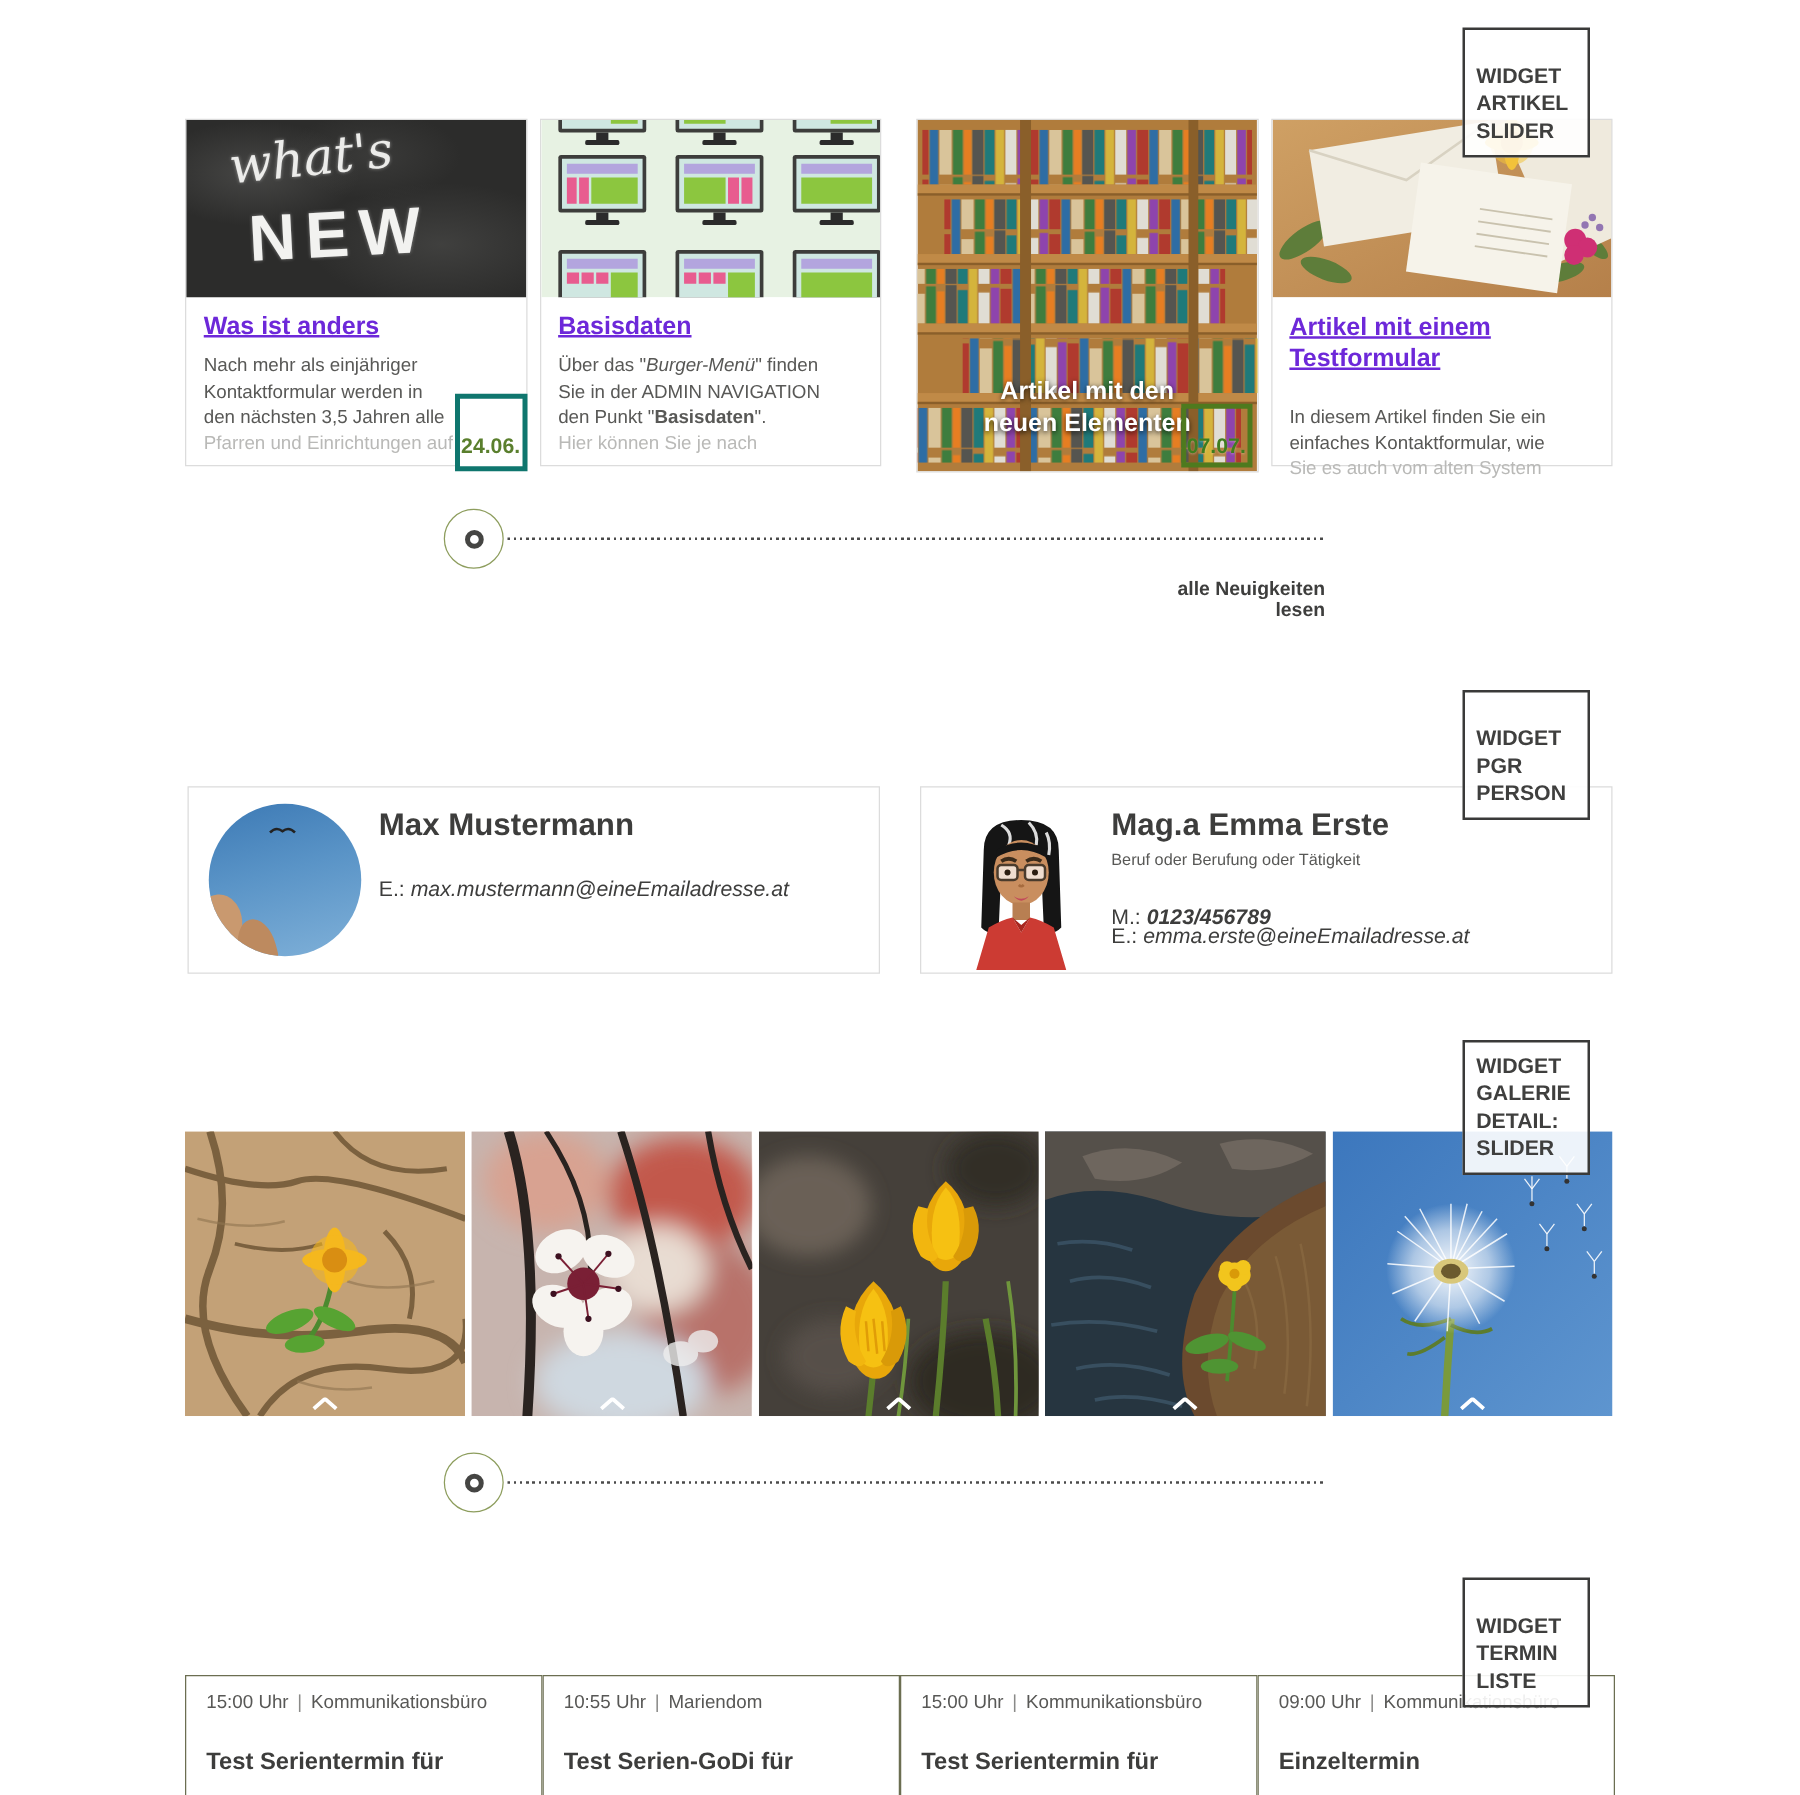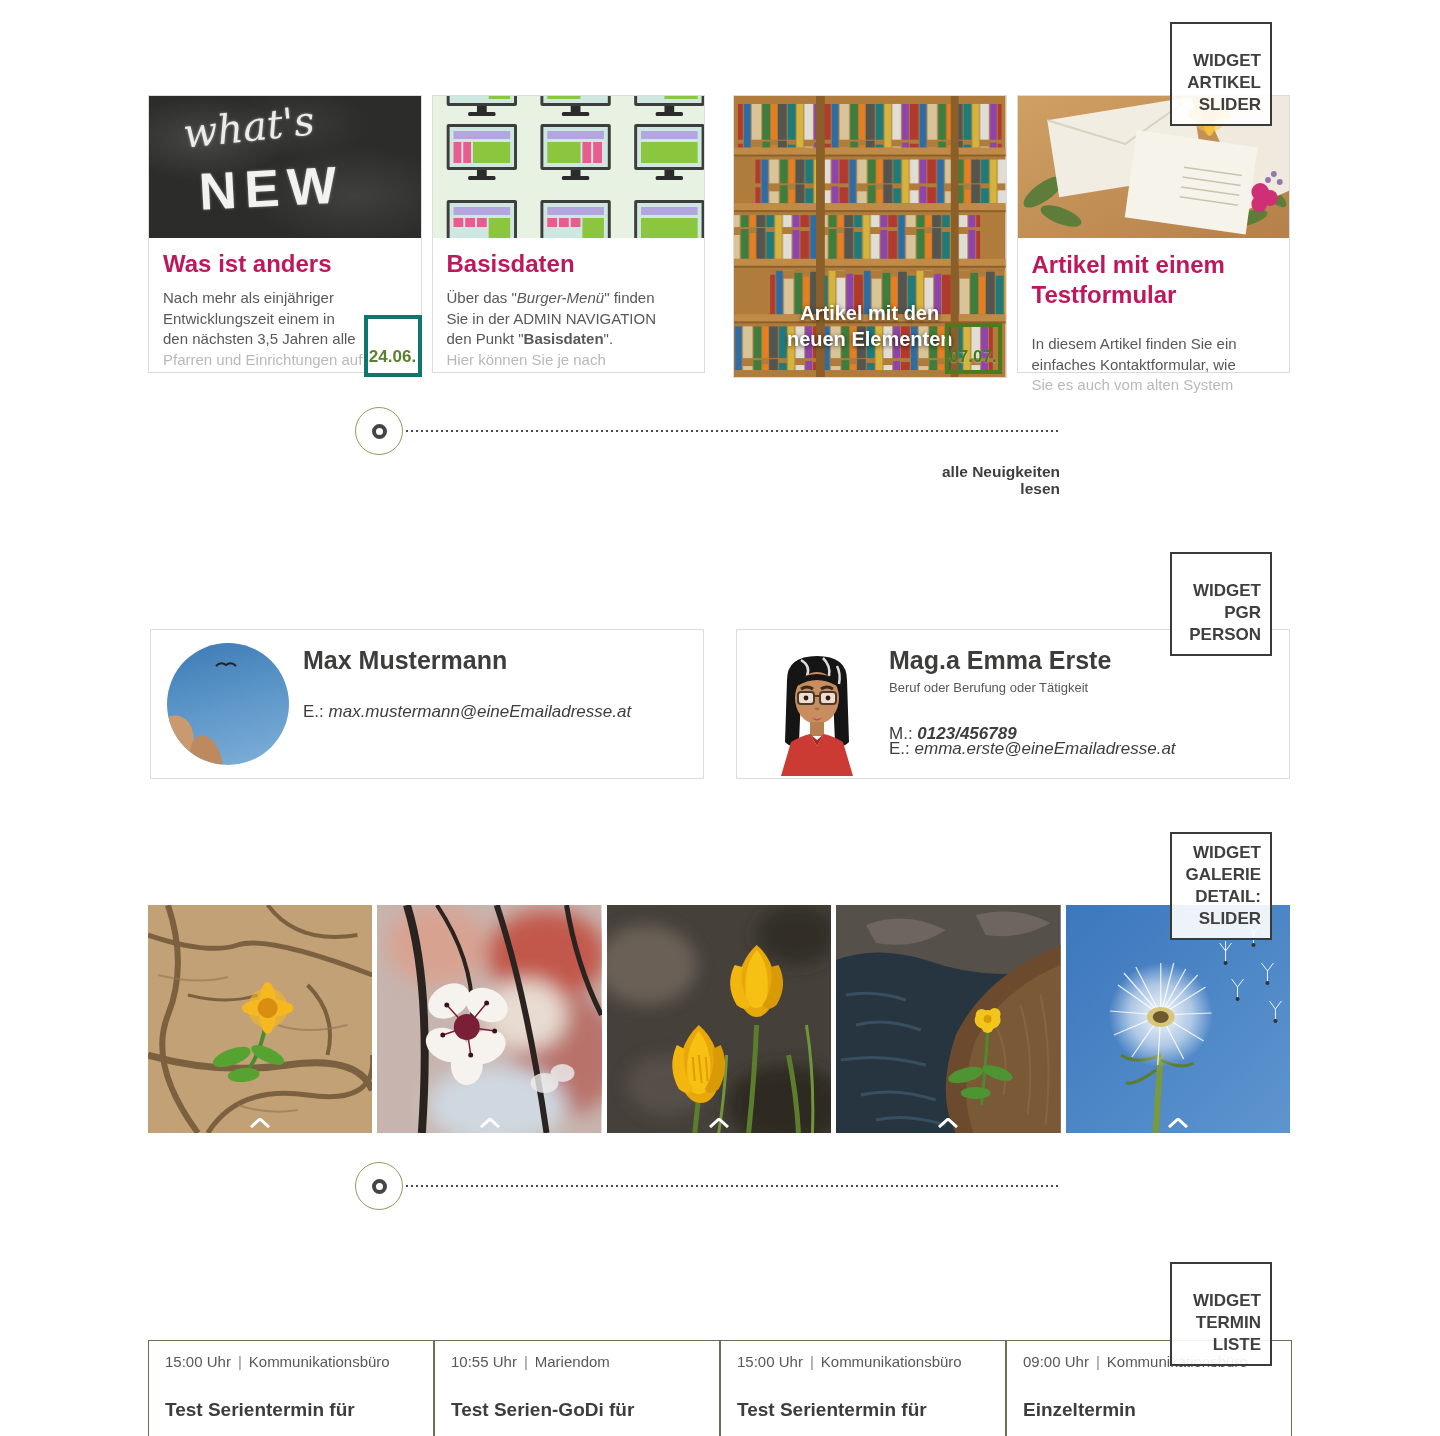--- a/index.html
+++ b/index.html
@@ -3,21 +3,21 @@
 <meta charset="utf-8">
 <style>
   html,body{margin:0;padding:0;}
   body{width:1440px;height:1436px;position:relative;overflow:hidden;background:#fff;
        font-family:"Liberation Sans",sans-serif;color:#3d3d3c;}
   
   .articles-row{position:absolute;left:148px;top:95px;width:1142px;display:flex;gap:10px;align-items:flex-start;}
   .article-card{flex:1;background:#fff;border:1px solid #dcdcdc;position:relative;height:278px;box-sizing:border-box;}
   .article-card .card-img{height:142px;overflow:hidden;position:relative;}
   .article-card .card-body{padding:8px 14px 0 14px;}
-  .article-title{font-size:24px;font-weight:bold;color:#be185d;margin:4px 0 10px 0;}
+  .article-title{font-size:20px;font-weight:bold;color:#6d28d9;margin:4px 0 10px 0;text-decoration:underline;}
   .article-text{font-size:15px;line-height:1.38;color:#585856;white-space:nowrap;}
   .faded{color:#b9b9b7;}
   .it{font-style:italic;} .bd{font-weight:bold;}
   .date-badge{position:absolute;right:-1px;bottom:-5px;width:58px;height:62px;background:#fff;
       border:4px solid #0f766e;color:#5a7f2d;font-weight:bold;font-size:17px;
       display:flex;align-items:flex-end;justify-content:center;padding-bottom:6px;box-sizing:border-box;z-index:3;}
   .image-card{height:283px;margin-left:18px;}
   .image-card .full-img{position:absolute;inset:0;}
   .overlay-title{position:absolute;left:0;right:0;top:204px;text-align:center;color:#fff;font-weight:bold;
       font-size:20px;line-height:1.3;text-shadow:0 1px 4px rgba(0,0,0,.75);z-index:2;}
@@ -28,21 +28,21 @@
       radial-gradient(ellipse 120px 60px at 20% 30%,rgba(120,120,118,.35),transparent 70%),
       radial-gradient(ellipse 150px 70px at 75% 70%,rgba(110,110,108,.3),transparent 70%),
       radial-gradient(ellipse 100px 50px at 55% 20%,rgba(100,100,98,.25),transparent 70%),
       #2c2c2b;}
   .chalk .l1{position:absolute;left:34px;top:8px;color:#ececea;font-family:"DejaVu Serif",serif;
       font-style:italic;font-size:40px;transform:rotate(-6deg);text-shadow:0 0 3px rgba(255,255,255,.45);}
   .chalk .l2{position:absolute;left:50px;top:62px;color:#f2f2f0;font-size:52px;font-weight:bold;
       letter-spacing:8px;transform:rotate(-3deg);text-shadow:0 0 3px rgba(255,255,255,.4);}
   
   .widget-label{position:absolute;left:1170px;width:102px;box-sizing:border-box;border:2px solid #3a3a39;
-      background:rgba(255,255,255,.9);padding:8px 9px;text-align:right;font-size:17px;font-weight:bold;
+      background:rgba(255,255,255,.9);padding:8px 9px;text-align:left;font-size:17px;font-weight:bold;
       line-height:22px;color:#3f3f3e;z-index:6;}
   .widget-label.pad3{padding-top:26px;}
   
   .slider-dot{position:absolute;left:355px;width:48px;height:48px;border:1px solid #8d9d5d;border-radius:50%;
       display:flex;align-items:center;justify-content:center;box-sizing:border-box;background:#fff;cursor:pointer;}
   .slider-dot span{width:7px;height:7px;border:4px solid #454543;border-radius:50%;}
   .slider-line{position:absolute;left:406px;width:654px;height:2px;
       background:repeating-linear-gradient(90deg,#4a4a4a 0 2px,transparent 2px 5px);}
   .read-more{position:absolute;left:860px;top:464px;width:200px;text-align:right;font-weight:bold;
       font-size:15.5px;line-height:16.5px;color:#3e3e3d;cursor:pointer;}
@@ -78,21 +78,21 @@
   <div class="article-card">
     <div class="card-img">
       <div class="chalk">
         <div class="l1">what's</div>
         <div class="l2">NEW</div>
       </div>
     </div>
     <div class="card-body">
       <div class="article-title">Was ist anders</div>
       <div class="article-text">Nach mehr als einjähriger</div>
-      <div class="article-text">Entwicklungszeit einem in</div>
+      <div class="article-text">Kontaktformular werden in</div>
       <div class="article-text">den nächsten 3,5 Jahren alle</div>
       <div class="article-text faded">Pfarren und Einrichtungen auf</div>
     </div>
     <div class="date-badge">24.06.</div>
   </div>
 
   <div class="article-card">
     <div class="card-img">
       <svg width="100%" height="100%" viewBox="0 0 278 142" preserveAspectRatio="none">
         <rect width="278" height="142" fill="#e7f2e3"></rect>

